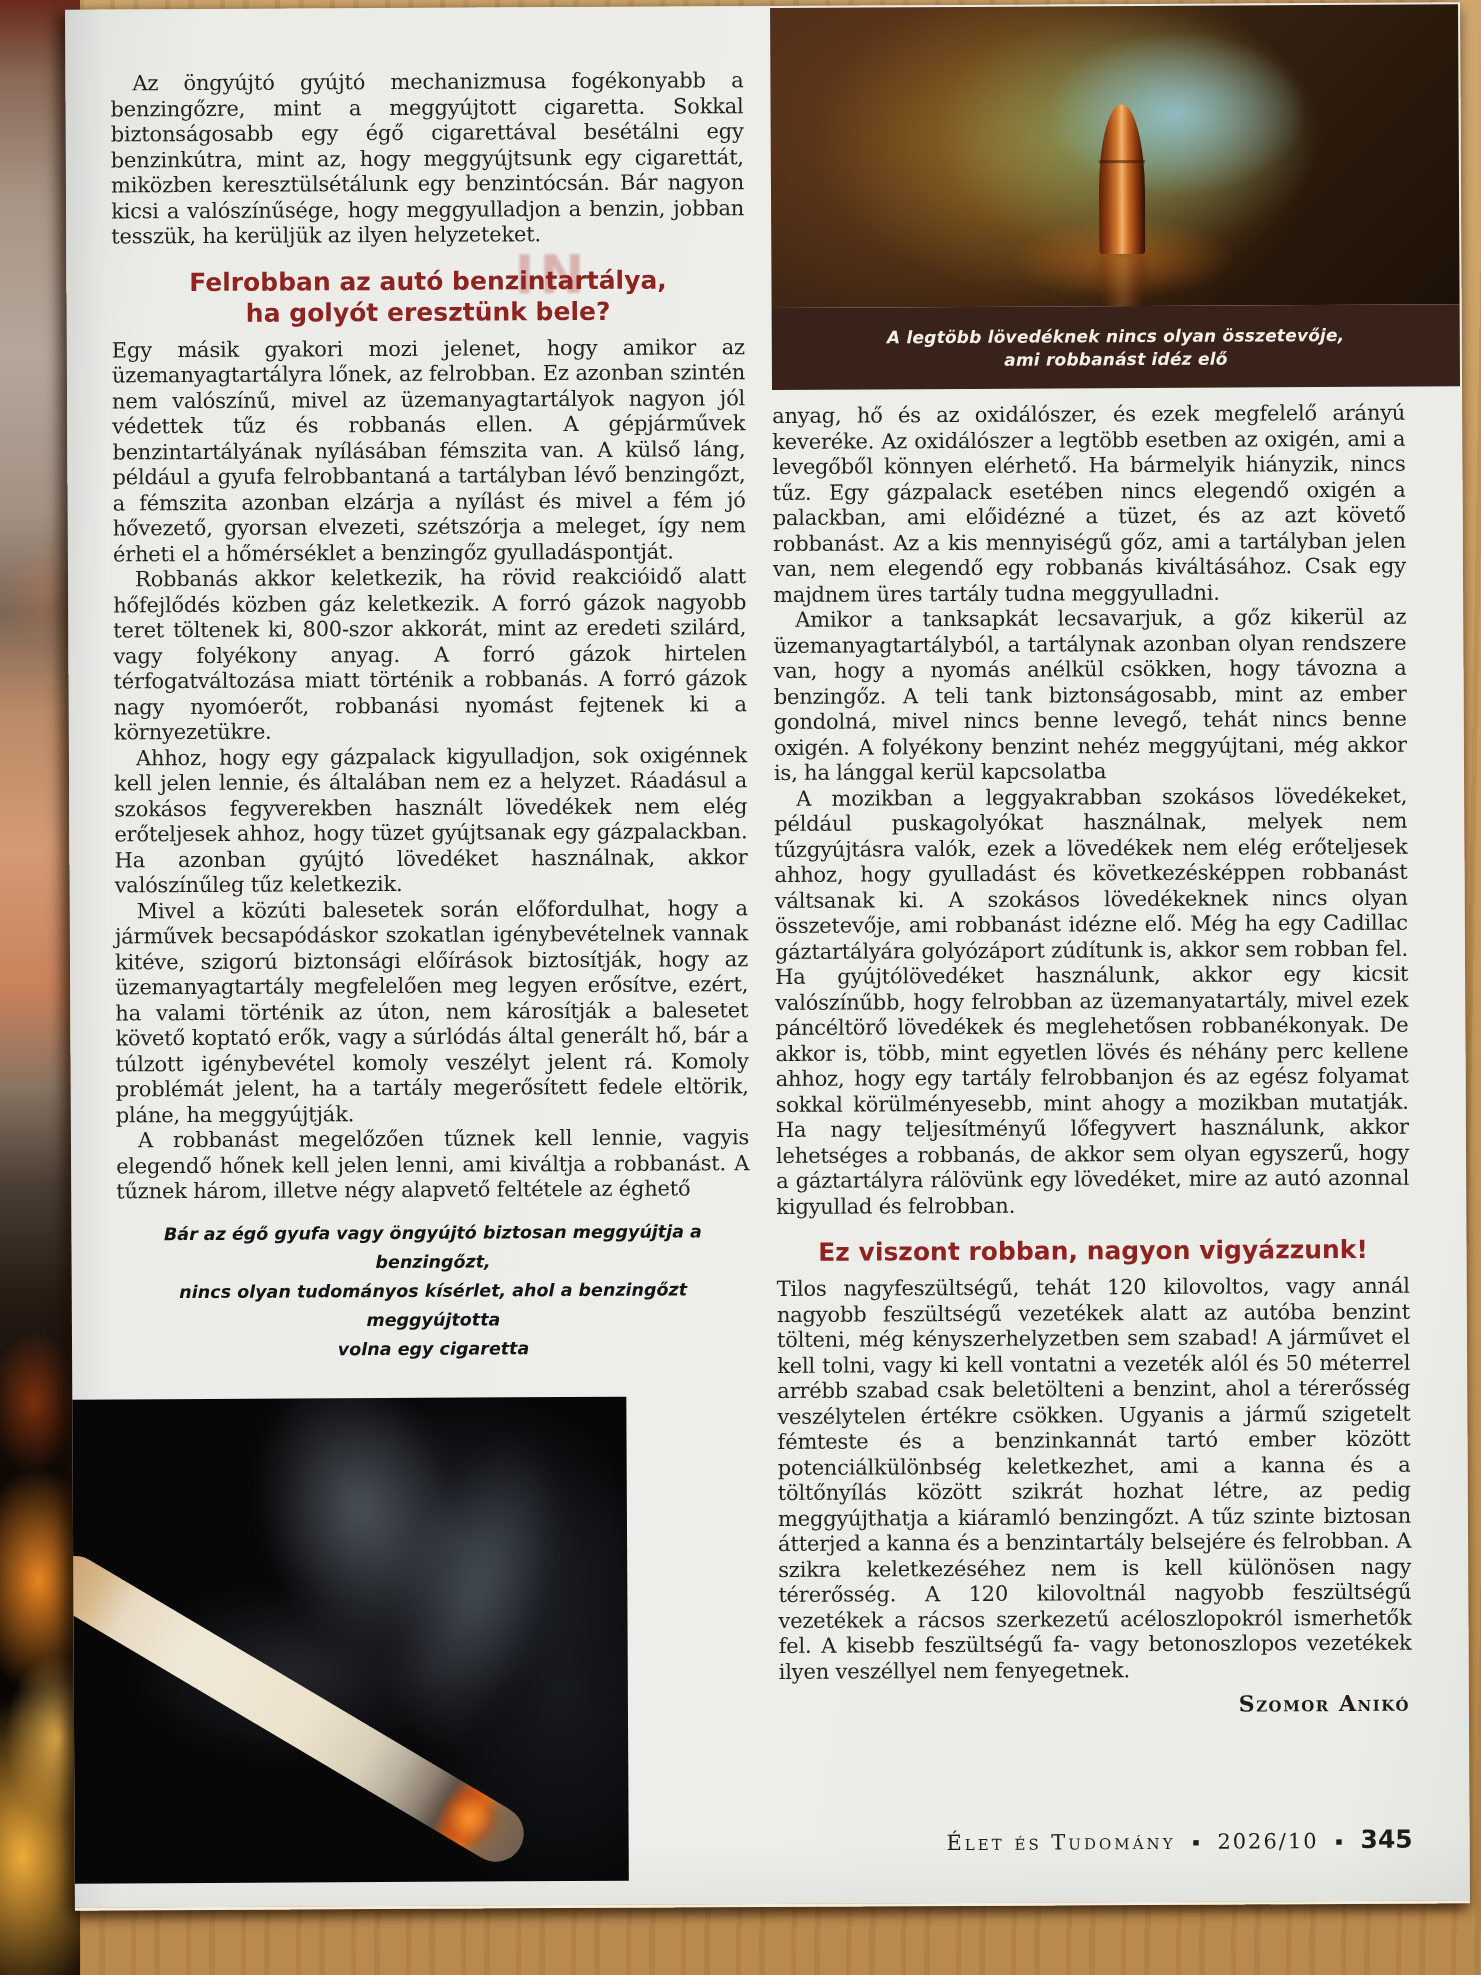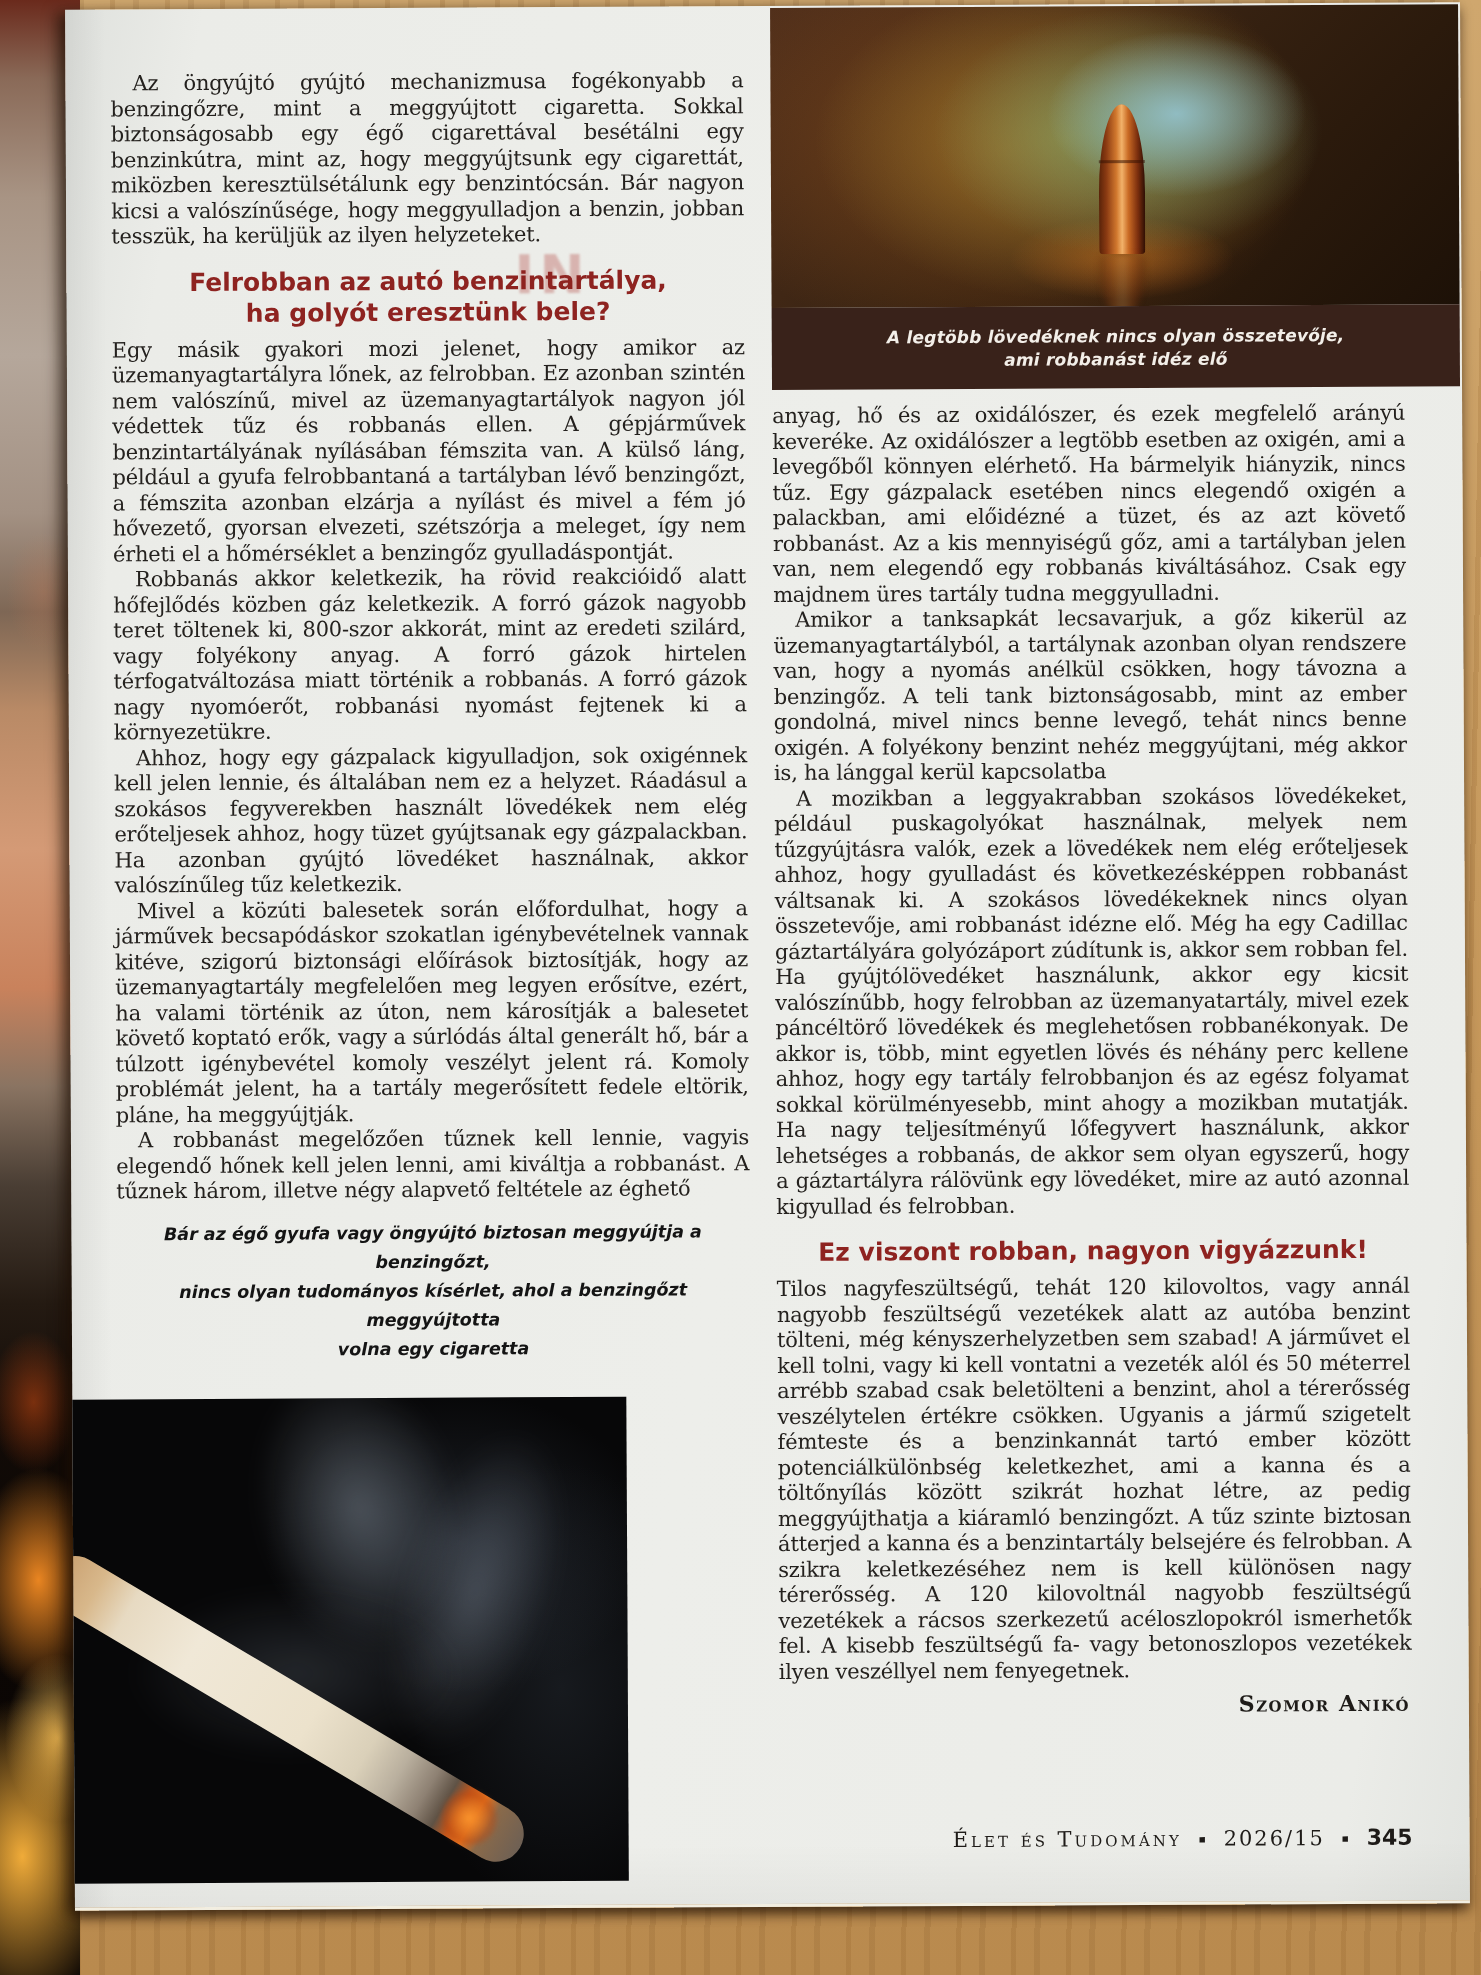--- a/index.html
+++ b/index.html
@@ -94,21 +94,21 @@
     background:linear-gradient(90deg,#c79d6d 0%,#d8b88b 9%,#e7dac2 16%,#f0e8d7 30%,#ece2cc 55%,#dad0b9 67%,#b9af9e 74%,#8e8173 80%,#5f5245 84%,#c2571c 87%,#e8751f 90%,#8a6a4a 93%,#6e6054 100%);}
   .ember{position:absolute;right:30px;top:0;width:58px;height:56px;border-radius:50%;
     background:radial-gradient(circle,rgba(252,150,45,.95),rgba(190,70,12,.45) 58%,rgba(190,70,12,0) 78%);
     filter:blur(2px);}
   
   .footer{position:absolute;left:705px;top:1822px;width:633px;text-align:right;color:#1e1b18;
     font-size:21px;letter-spacing:1px;}
   .footer .pub{font-variant:small-caps;letter-spacing:3px;}
   .footer .sq{font-size:11px;vertical-align:3px;margin:0 9px;}
   .footer .issue{letter-spacing:2px;}
-  .footer .pgnum{font-family:"DejaVu Sans","Liberation Sans",sans-serif;font-weight:bold;font-size:22px;letter-spacing:0;}
+  .footer .pgnum{font-family:"DejaVu Sans","Liberation Sans",sans-serif;font-weight:bold;font-size:25px;letter-spacing:0;}
 </style>
 </head>
 <body>
 
 <div class="spine"></div>
 
 <div class="page">
 
   <div class="ghost">IN</div>
 
@@ -155,18 +155,18 @@
     <div class="smoke s2"></div>
     <div class="smoke s3"></div>
     <div class="cig">
       <div class="ember"></div>
     </div>
   </div>
 
   <div class="footer">
     <span class="pub">Élet és Tudomány</span>
     <span class="sq">▪</span>
-    <span class="issue">2026/15</span>
+    <span class="issue">2026/10</span>
     <span class="sq">▪</span>
     <span class="pgnum">345</span>
   </div>
 
 </div>
 
 </body></html>

